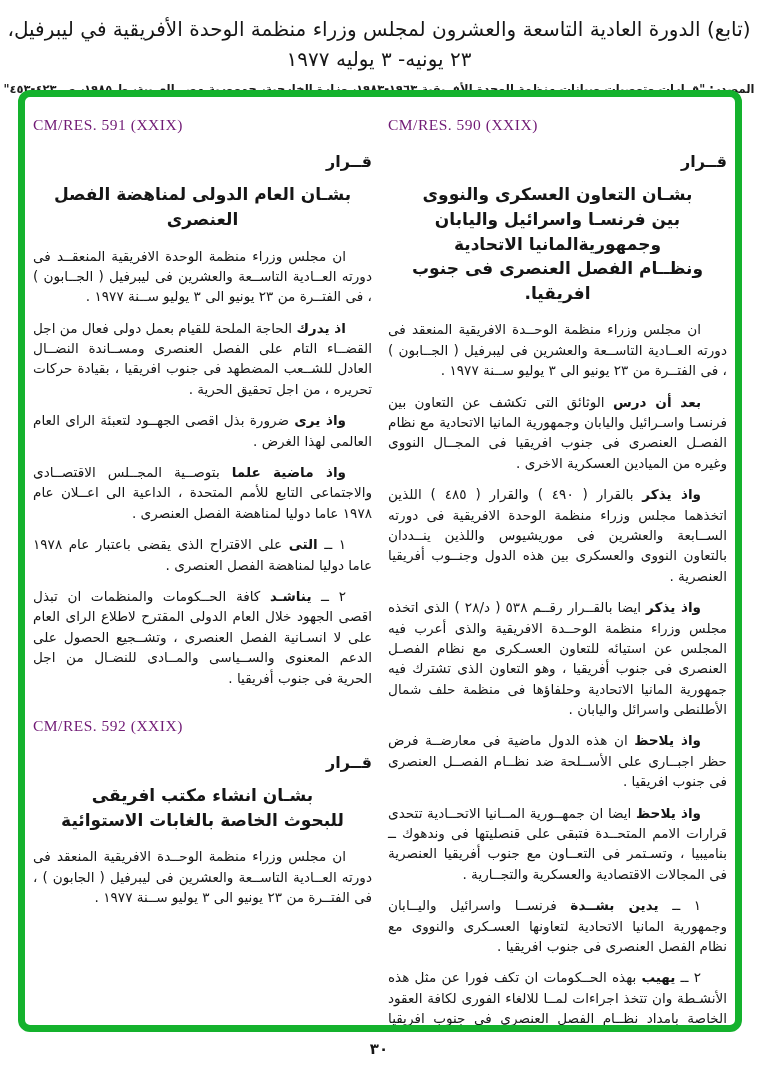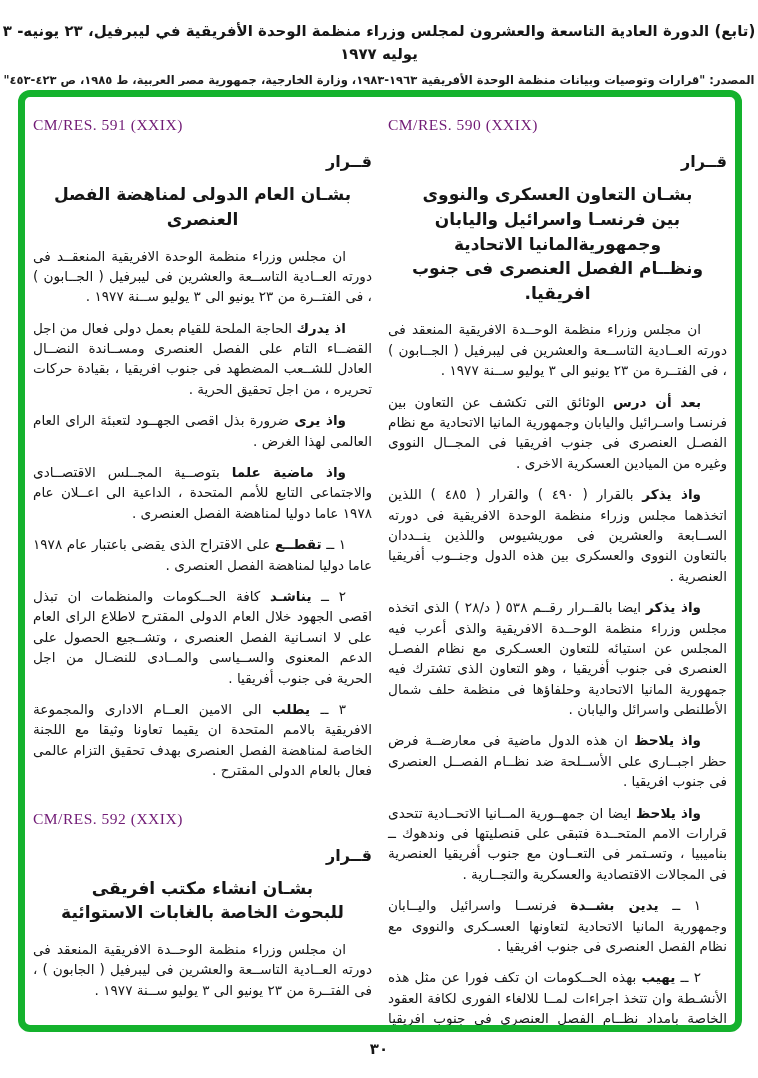--- a/index.html
+++ b/index.html
@@ -9,21 +9,21 @@
     color:#161616;
     -webkit-font-smoothing:antialiased;
   }
   
   .page-header{
     text-align:center;
     padding-top:14px;
     direction:rtl;
   }
   .header-line1{
-    font-size:15px;font-weight:bold;line-height:1.5;margin-top:6px;
+    font-size:20px;font-weight:normal;line-height:1.5;
   }
   .header-line2{
     font-size:11.5px;font-weight:bold;margin-top:8px;color:#1c1c1c;
   }
   
   .res-box{
     position:absolute;left:18px;top:90px;
     width:724px;height:942px;box-sizing:border-box;
     border:7px solid var(--accent,#14b22d);
     border-radius:12px;
@@ -98,23 +98,22 @@
     <div class="column">
         <div class="res-code">CM/RES. 591 (XXIX)</div>
         <div class="res-heading">قــرار</div>
         <div class="res-subheading">
           <div>بشـان العام الدولى لمناهضة الفصل العنصرى</div>
         </div>
         <div class="para"><span>ان مجلس وزراء منظمة الوحدة الافريقية المنعقــد فى دورته العــادية التاســعة والعشرين فى ليبرفيل ( الجــابون ) ، فى الفتــرة من ٢٣ يونيو الى ٣ يوليو ســنة ١٩٧٧ .</span></div>
         <div class="para"><b>اذ يدرك</b><span> الحاجة الملحة للقيام بعمل دولى فعال من اجل القضــاء التام على الفصل العنصرى ومســاندة النضــال العادل للشــعب المضطهد فى جنوب افريقيا ، بقيادة حركات تحريره ، من اجل تحقيق الحرية .</span></div>
         <div class="para"><b>واذ يرى</b><span> ضرورة بذل اقصى الجهــود لتعبئة الراى العام العالمى لهذا الغرض .</span></div>
         <div class="para"><b>واذ ماضية علما</b><span> بتوصــية المجــلس الاقتصــادى والاجتماعى التابع للأمم المتحدة ، الداعية الى اعــلان عام ١٩٧٨ عاما دوليا لمناهضة الفصل العنصرى .</span></div>
-        <div class="para"><span>١ ــ </span><b>تقطــع</b><span> على الاقتراح الذى يقضى باعتبار عام ١٩٧٨ عاما دوليا لمناهضة الفصل العنصرى .</span></div>
+        <div class="para"><span>١ ــ </span><b>التى</b><span> على الاقتراح الذى يقضى باعتبار عام ١٩٧٨ عاما دوليا لمناهضة الفصل العنصرى .</span></div>
         <div class="para"><span>٢ ــ </span><b>يناشـد</b><span> كافة الحــكومات والمنظمات ان تبذل اقصى الجهود خلال العام الدولى المقترح لاطلاع الراى العام على لا انسـانية الفصل العنصرى ، وتشــجيع الحصول على الدعم المعنوى والســياسى والمــادى للنضـال من اجل الحرية فى جنوب أفريقيا .</span></div>
-        <div class="para"><span>٣ ــ </span><b>يطلب</b><span> الى الامين العــام الادارى والمجموعة الافريقية بالامم المتحدة ان يقيما تعاونا وثيقا مع اللجنة الخاصة لمناهضة الفصل العنصرى بهدف تحقيق التزام عالمى فعال بالعام الدولى المقترح .</span></div>
         <div class="res-code">CM/RES. 592 (XXIX)</div>
         <div class="res-heading">قــرار</div>
         <div class="res-subheading">
           <div>بشـان انشاء مكتب افريقى</div>
           <div>للبحوث الخاصة بالغابات الاستوائية</div>
         </div>
         <div class="para"><span>ان مجلس وزراء منظمة الوحــدة الافريقية المنعقد فى دورته العــادية التاســعة والعشرين فى ليبرفيل ( الجابون ) ، فى الفتــرة من ٢٣ يونيو الى ٣ يوليو ســنة ١٩٧٧ .</span></div>
       </div>
   </div>
 </div>

